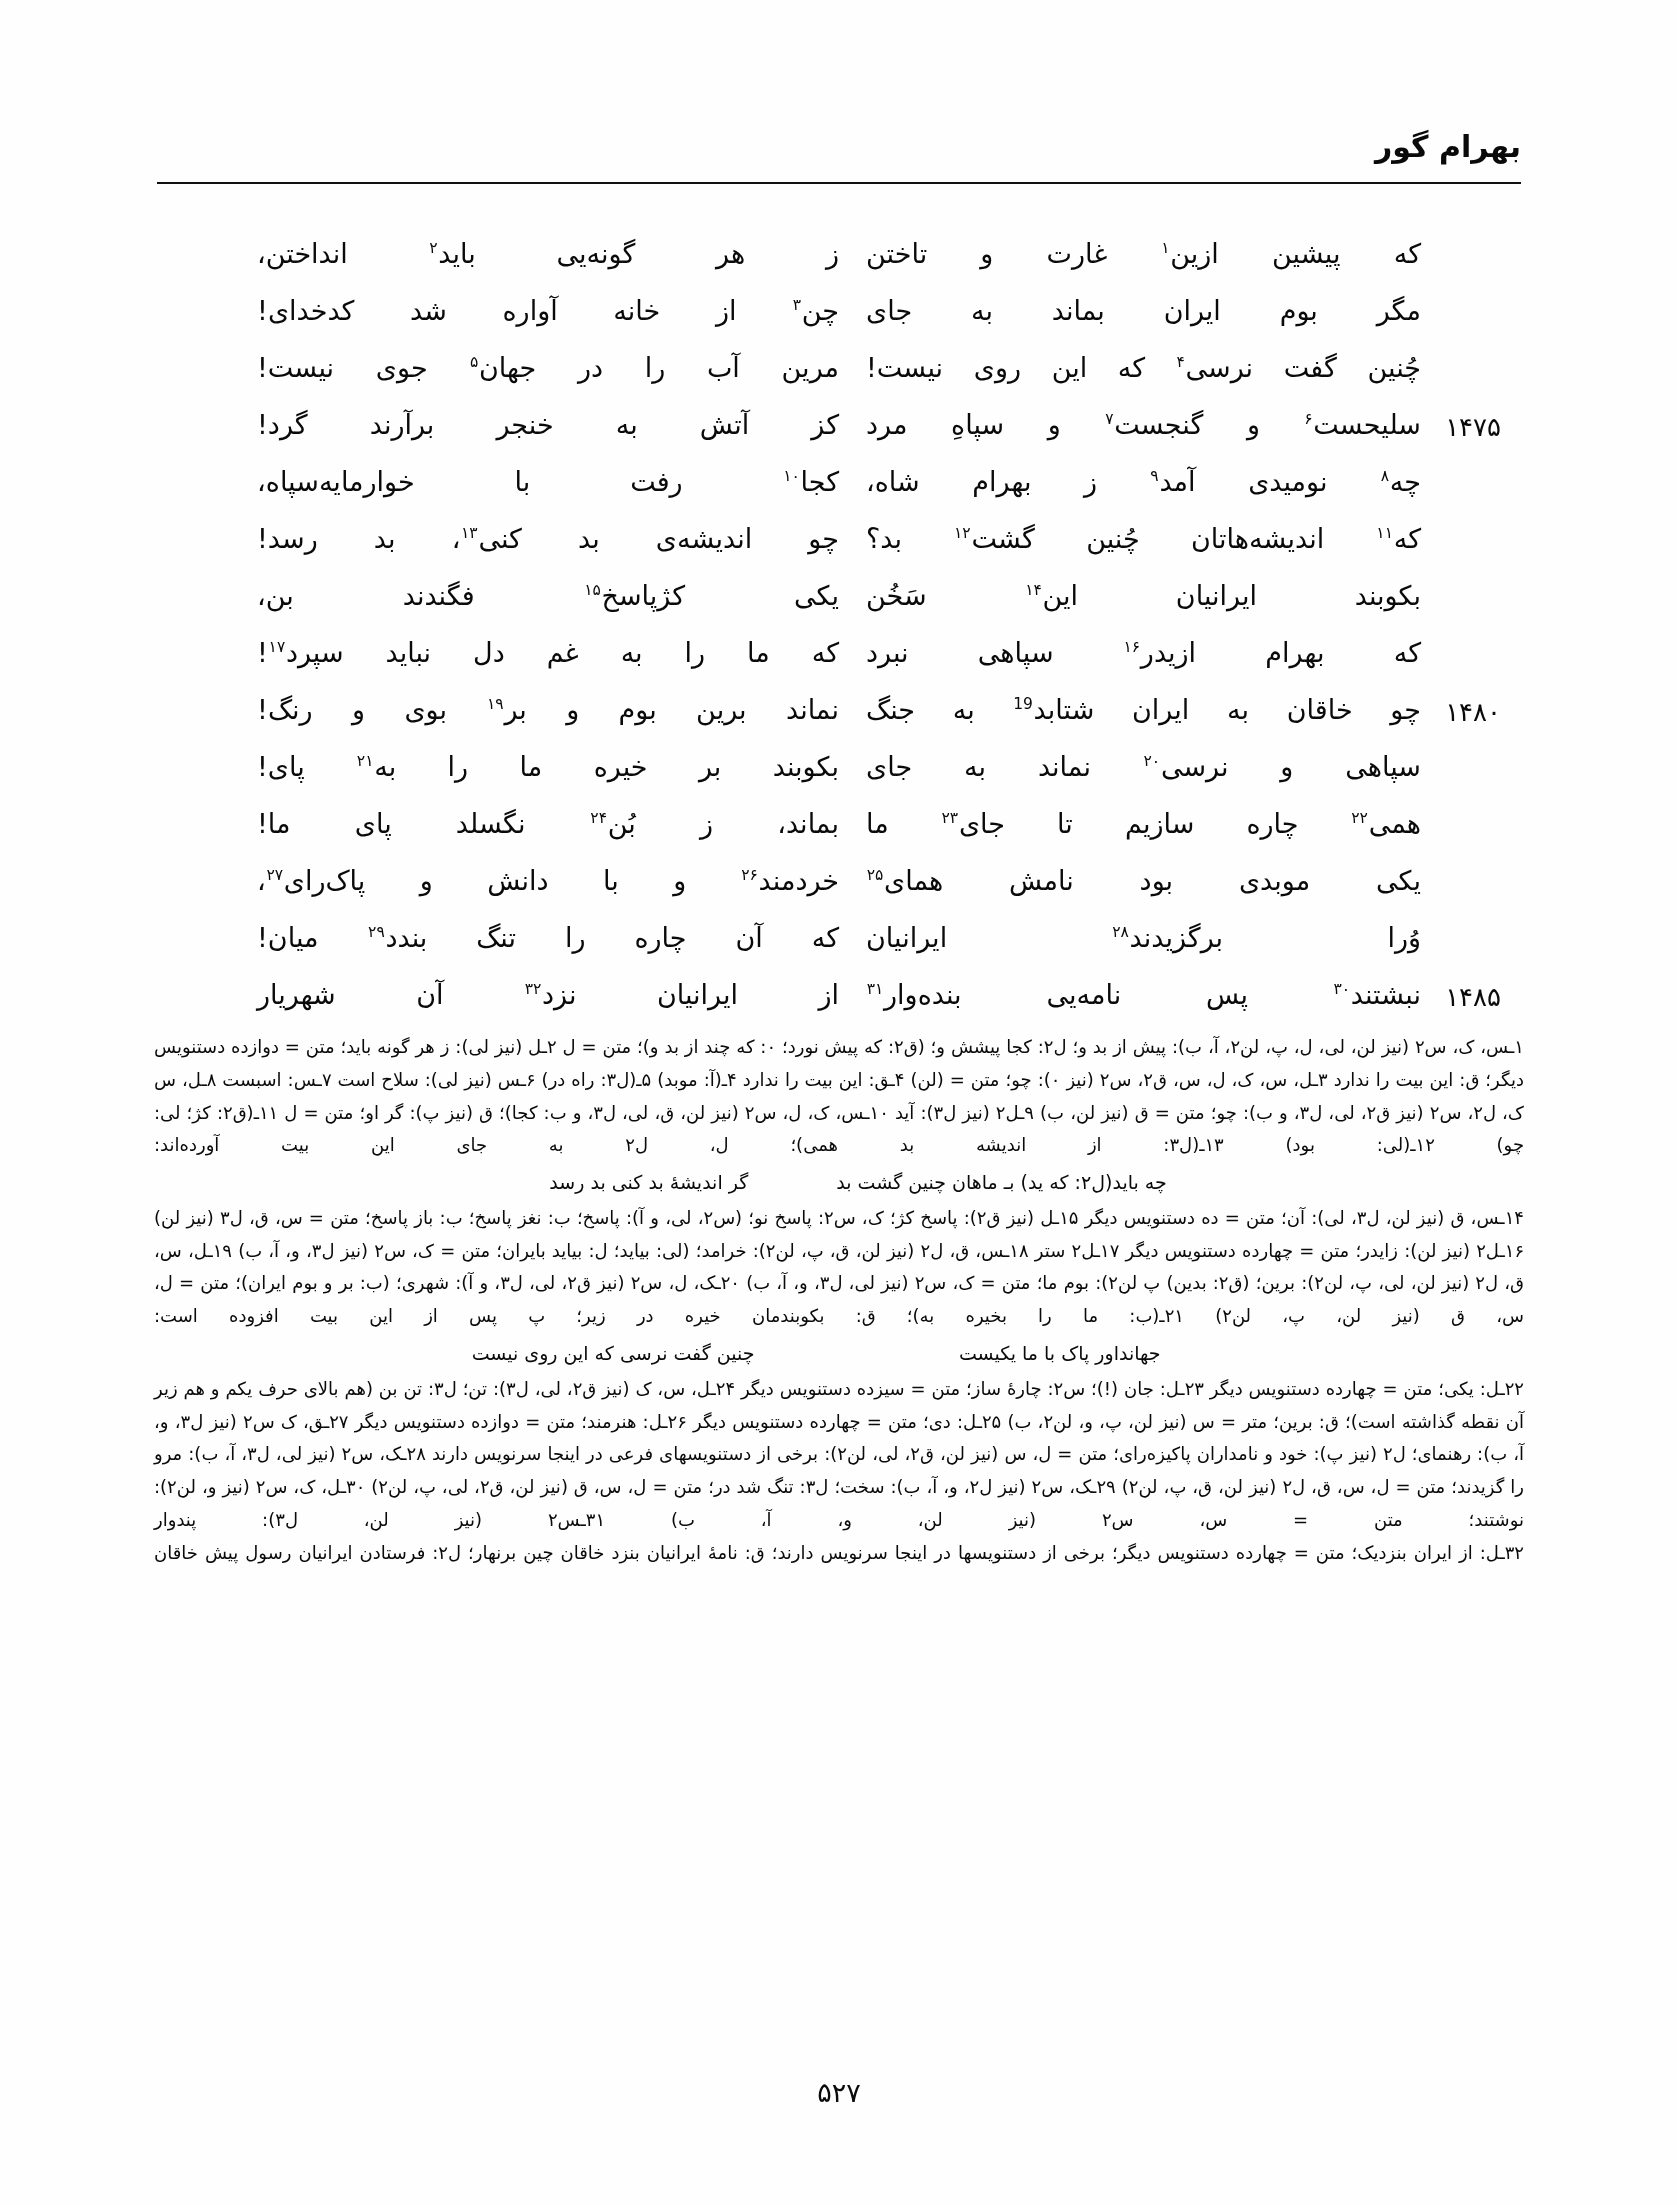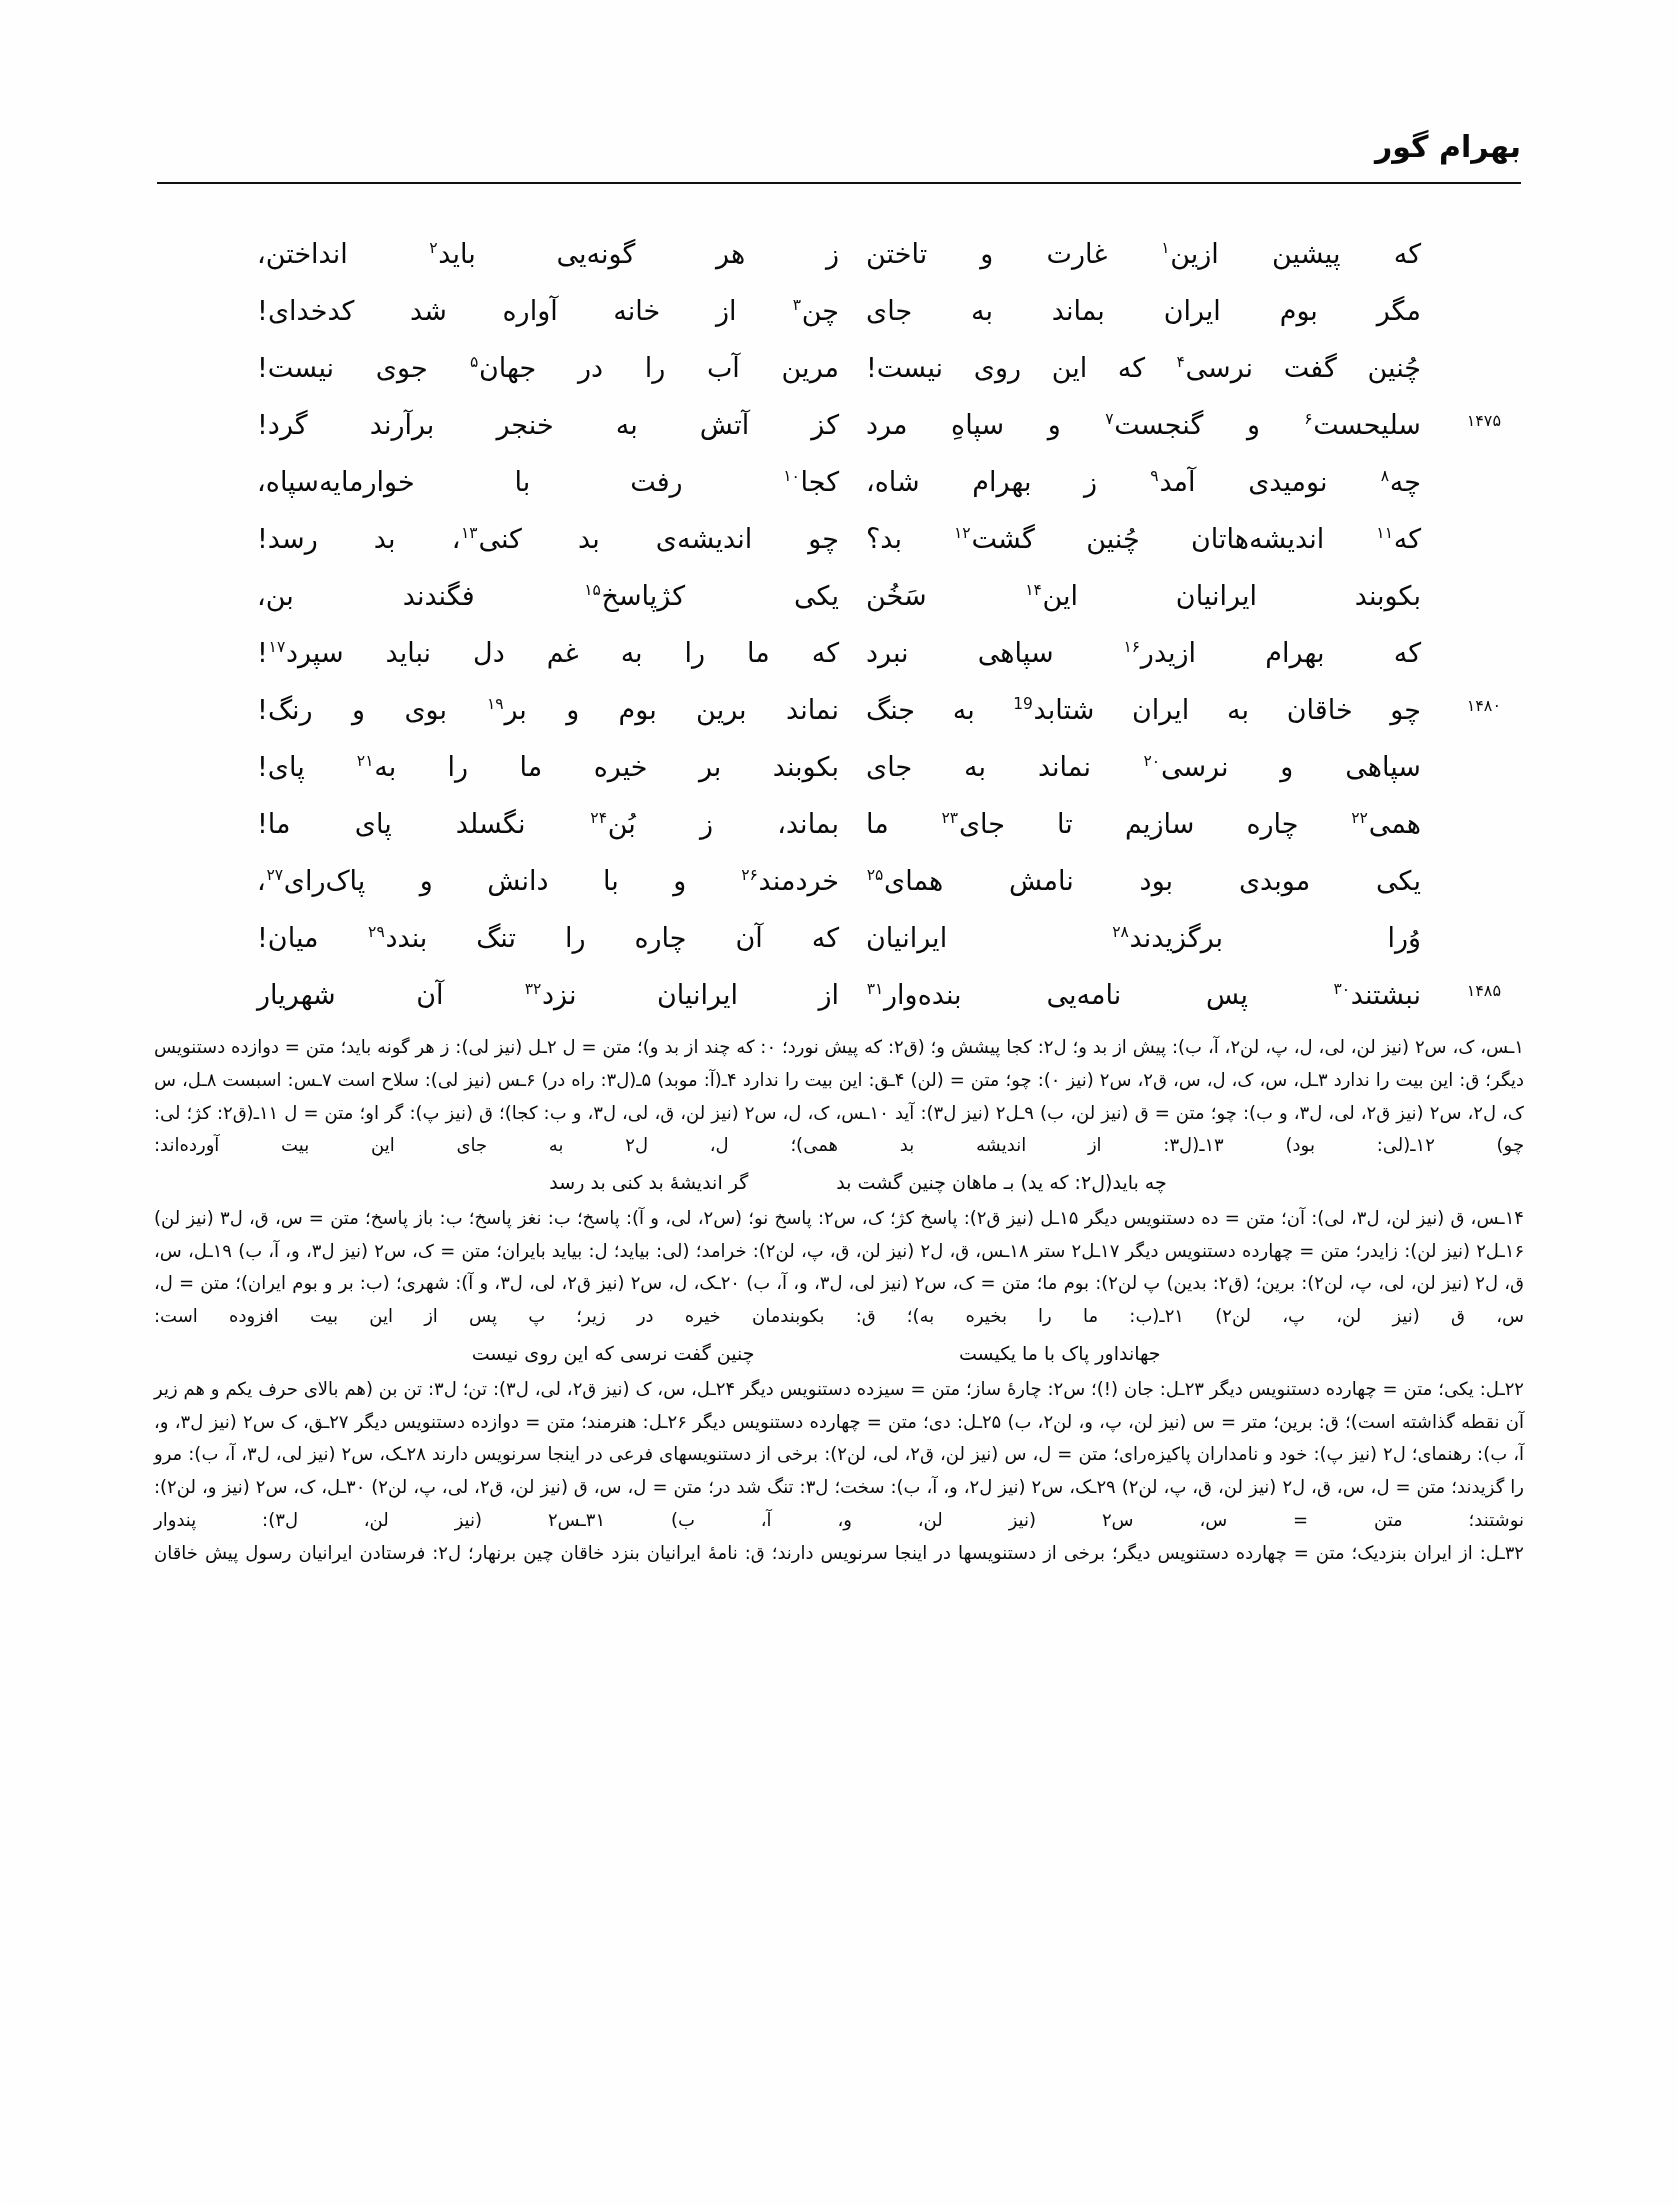--- a/index.html
+++ b/index.html
@@ -92,21 +92,21 @@
     display: flex;
     justify-content: space-between;
     width: 100%;
   }
   .hemi-inner > span { display: inline-block; }
 
   .linenum {
     position: absolute;
     right: -80px;
     top: 2.7px;
-    font-size: 16px;
+    font-size: 26px;
     width: 74px;
     text-align: center;
     direction: rtl;
   }
   sup.fn {
     font-size: 15.5px;
     vertical-align: super;
     margin: 0 0.7px;
     font-weight: normal;
   }
@@ -479,15 +479,16 @@
       </div>
       <div class="app-para just-both">۱۴ـس، ق (نیز لن، ل۳، لی): آن؛ متن = ده دستنویس دیگر ۱۵ـل (نیز ق۲): پاسخ کژ؛ ک، س۲: پاسخ نو؛ (س۲، لی، و آ): پاسخ؛ ب: نغز پاسخ؛ ب: باز پاسخ؛ متن = س، ق، ل۳ (نیز لن) ۱۶ـل۲ (نیز لن): زایدر؛ متن = چهارده دستنویس دیگر ۱۷ـل۲ ستر ۱۸ـس، ق، ل۲ (نیز لن، ق، پ، لن۲): خرامد؛ (لی: بیاید؛ ل: بیاید بایران؛ متن = ک، س۲ (نیز ل۳، و، آ، ب) ۱۹ـل، س، ق، ل۲ (نیز لن، لی، پ، لن۲): برین؛ (ق۲: بدین) پ لن۲): بوم ما؛ متن = ک، س۲ (نیز لی، ل۳، و، آ، ب) ۲۰ـک، ل، س۲ (نیز ق۲، لی، ل۳، و آ): شهری؛ (ب: بر و بوم ایران)؛ متن = ل، س، ق (نیز لن، پ، لن۲) ۲۱ـ(ب: ما را بخیره به)؛ ق: بکوبندمان خیره در زیر؛ پ پس از این بیت افزوده است:</div>
       <div class="app-inset">
         <span class="h b">جهانداور پاک با ما یکیست</span>
         <span class="h a">چنین گفت نرسی که این روی نیست</span>
       </div>
       <div class="app-para just-both">۲۲ـل: یکی؛ متن = چهارده دستنویس دیگر ۲۳ـل: جان (!)؛ س۲: چارهٔ ساز؛ متن = سیزده دستنویس دیگر ۲۴ـل، س، ک (نیز ق۲، لی، ل۳): تن؛ ل۳: تن بن (هم بالای حرف یکم و هم زیر آن نقطه گذاشته است)؛ ق: برین؛ متر = س (نیز لن، پ، و، لن۲، ب) ۲۵ـل: دی؛ متن = چهارده دستنویس دیگر ۲۶ـل: هنرمند؛ متن = دوازده دستنویس دیگر ۲۷ـق، ک س۲ (نیز ل۳، و، آ، ب): رهنمای؛ ل۲ (نیز پ): خود و نامداران پاکیزه‌رای؛ متن = ل، س (نیز لن، ق۲، لی، لن۲): برخی از دستنویسهای فرعی در اینجا سرنویس دارند ۲۸ـک، س۲ (نیز لی، ل۳، آ، ب): مرو را گزیدند؛ متن = ل، س، ق، ل۲ (نیز لن، ق، پ، لن۲) ۲۹ـک، س۲ (نیز ل۲، و، آ، ب): سخت؛ ل۳: تنگ شد در؛ متن = ل، س، ق (نیز لن، ق۲، لی، پ، لن۲) ۳۰ـل، ک، س۲ (نیز و، لن۲): نوشتند؛ متن = س، س۲ (نیز لن، و، آ، ب) ۳۱ـس۲ (نیز لن، ل۳): پندوار</div>
       <div class="app-para just-both">۳۲ـل: از ایران بنزدیک؛ متن = چهارده دستنویس دیگر؛ برخی از دستنویسها در اینجا سرنویس دارند؛ ق: نامهٔ ایرانیان بنزد خاقان چین برنهار؛ ل۲: فرستادن ایرانیان رسول پیش خاقان</div>
     </div>
 
+  <div class="folio">۵۲۷</div>
 
 </div>
 
 
 </body></html>

